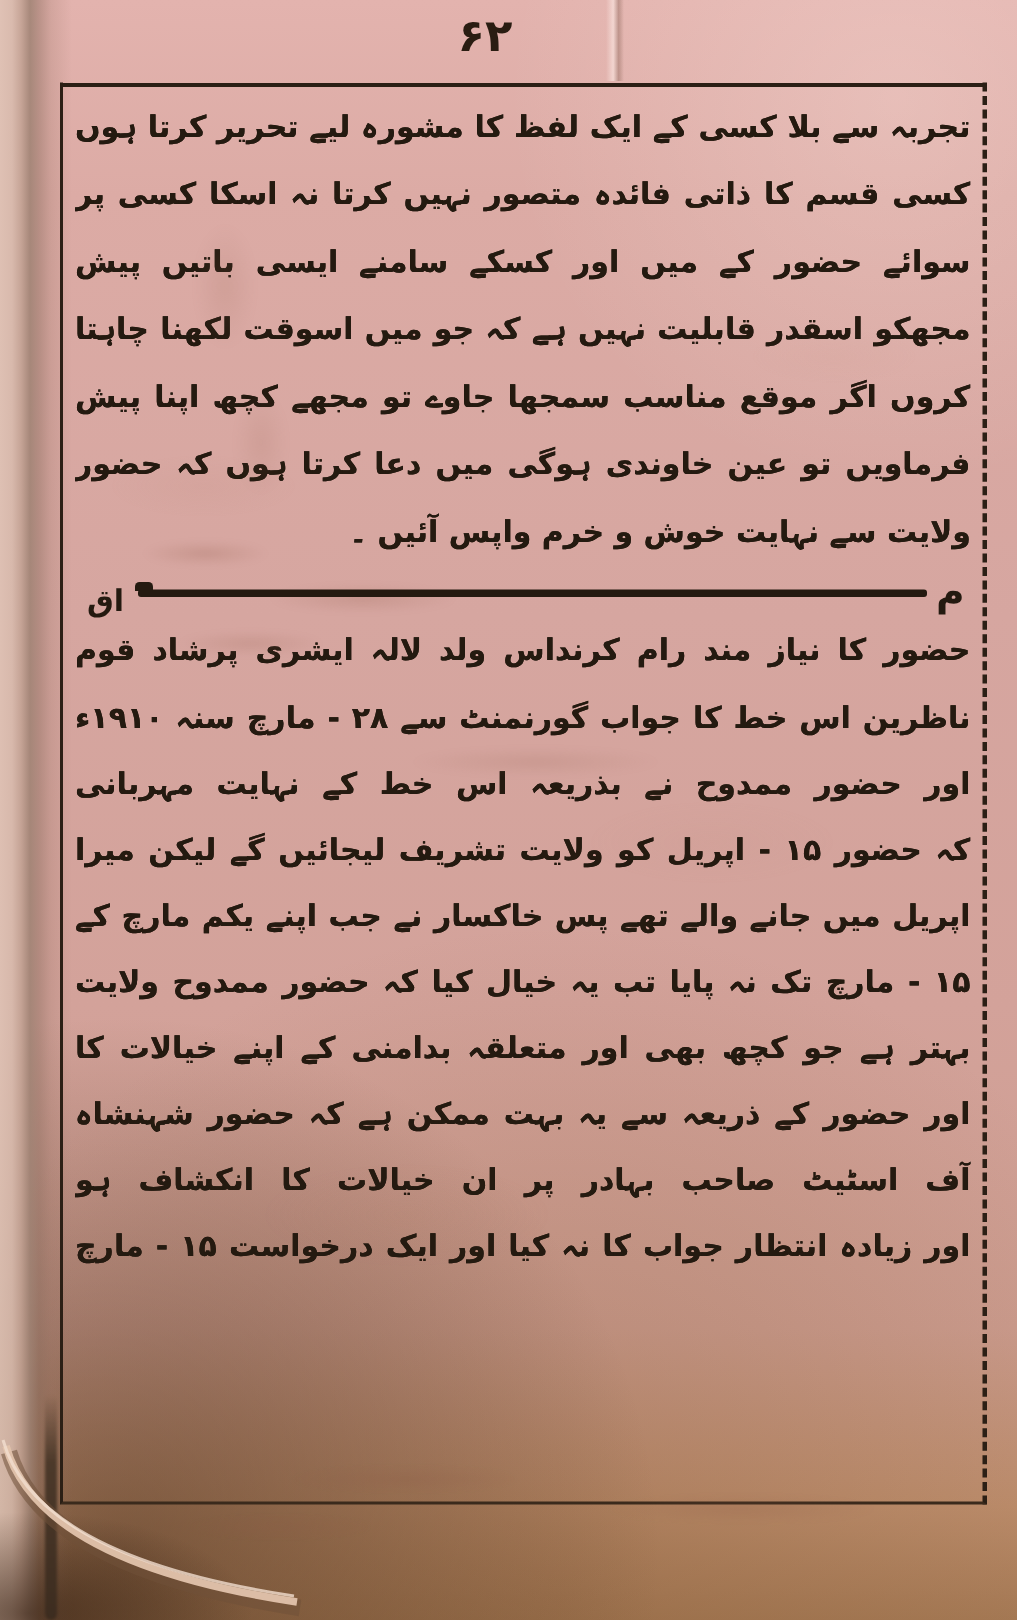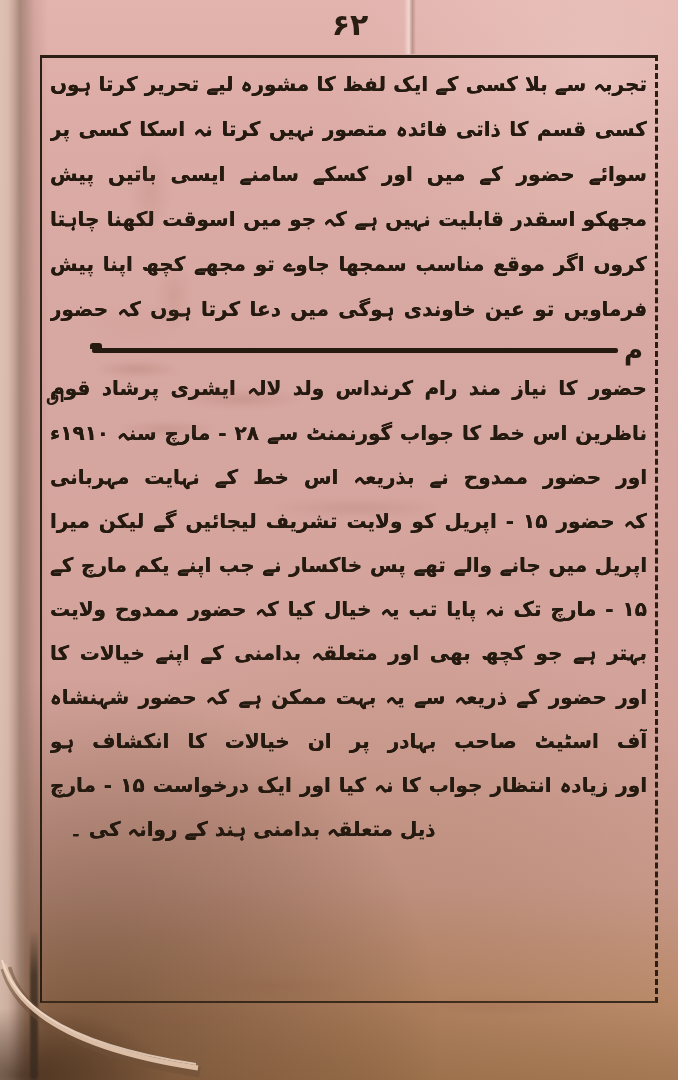--- a/index.html
+++ b/index.html
@@ -46,21 +46,21 @@
   
   .binding-curve{position:absolute;left:0;top:950px;pointer-events:none;}
   
   .crease-top{
     position:absolute;left:404px;top:0;width:12px;height:54px;pointer-events:none;
     background:linear-gradient(90deg,rgba(255,240,235,.0),rgba(255,240,235,.55) 40%,rgba(120,85,70,.35) 70%,rgba(120,85,70,0));
   }
   
   .page-number{
     position:absolute;top:2px;left:305px;width:90px;height:48px;
-    text-align:center;font-size:30px;font-weight:700;color:#2a1d12;
+    text-align:left;font-size:30px;font-weight:700;color:#2a1d12;
     line-height:46px;letter-spacing:4px;
   }
   
   .frame{
     position:absolute;left:40px;top:55px;width:618px;height:948px;
     border-top:3px solid #2b1f15;
     border-left:2px solid #2b1f15;
     border-bottom:2px solid #3a2a1c;
     border-right:3px dashed #2b1f15;
     box-sizing:border-box;
@@ -92,22 +92,22 @@
   }
   .rule{
     flex:1 1 auto;height:5px;background:#241a10;border-radius:2px;
     margin-right:6px;margin-left:42px;position:relative;
   }
   .rule::after{ 
     content:"";position:absolute;left:-2px;top:-5px;width:12px;height:6px;
     background:#241a10;border-radius:3px 3px 0 0;
   }
   .catchword{
-    position:absolute;left:4px;top:330px;
-    font-size:15px;font-weight:700;color:#241a10;direction:rtl;
+    position:absolute;left:16px;top:330px;
+    font-size:20px;font-weight:700;color:#241a10;direction:rtl;
   }
   
   .ghost{position:absolute;pointer-events:none;filter:blur(2px);opacity:.5;}
   .g1{left:20px;top:275px;width:300px;height:120px;
       background:
         radial-gradient(ellipse 60px 12px at 25% 30%, rgba(150,95,80,.5), transparent 70%),
         radial-gradient(ellipse 90px 14px at 60% 55%, rgba(150,95,80,.45), transparent 70%),
         radial-gradient(ellipse 70px 12px at 35% 80%, rgba(150,95,80,.4), transparent 70%);}
   .g2{left:60px;top:900px;width:560px;height:80px;
       background:
@@ -137,20 +137,21 @@
   <div class="ghost g3"></div>
   <div class="ghost g2"></div>
 
   <div class="sec1">
     <div class="line just">تجربہ سے بلا کسی کے ایک لفظ کا مشورہ لیے تحریر کرتا ہوں اور ان تحریرات سے میں اپنا</div>
     <div class="line just">کسی قسم کا ذاتی فائدہ متصور نہیں کرتا نہ اسکا کسی پر اظہار تک کرنا چاہتا ہوں کیونکہ</div>
     <div class="line just">سوائے حضور کے میں اور کسکے سامنے ایسی باتیں پیش کرسکتا ہوں چونکہ انگریزی میں</div>
     <div class="line just">مجھکو اسقدر قابلیت نہیں ہے کہ جو میں اسوقت لکھنا چاہتا ہوں وہ لکھکر روانہ</div>
     <div class="line just">کروں اگر موقع مناسب سمجھا جاوے تو مجھے کچھ اپنا پیش بہا وقت حضور مرحمت</div>
     <div class="line just">فرماویں تو عین خاوندی ہوگی میں دعا کرتا ہوں کہ حضور ممدوح مع لیڈی وس صاحبہ</div>
+    <div class="line align-right">ولایت سے نہایت خوش و خرم واپس آئیں ۔</div>
   </div>
 
   <div class="divider-row">
     <span class="meem">م</span>
     <div class="rule"></div>
   </div>
 
   <div class="sec2">
     <div class="line just">حضور کا نیاز مند رام کرنداس ولد لالہ ایشری پرشاد قوم کھتری ساکن بجنور</div>
   </div>
@@ -158,21 +159,20 @@
   <div class="sec3">
     <div class="line just">ناظرین اس خط کا جواب گورنمنٹ سے ۲۸ - مارچ سنہ ۱۹۱۰ء میں مجھکو وصول ہوا</div>
     <div class="line just">اور حضور ممدوح نے بذریعہ اس خط کے نہایت مہربانی فرمائی چونکہ مجھکو معلوم تھا</div>
     <div class="line just">کہ حضور ۱۵ - اپریل کو ولایت تشریف لیجائیں گے لیکن میرا یہ خیال غلط تھا بلکہ آپ اخیر</div>
     <div class="line just">اپریل میں جانے والے تھے پس خاکسار نے جب اپنے یکم مارچ کے خط کا جواب</div>
     <div class="line just">۱۵ - مارچ تک نہ پایا تب یہ خیال کیا کہ حضور ممدوح ولایت جانے والے ہیں</div>
     <div class="line just">بہتر ہے جو کچھ بھی اور متعلقہ بدامنی کے اپنے خیالات کا حضور پر اظہار ہو جائے</div>
     <div class="line just">اور حضور کے ذریعہ سے یہ بہت ممکن ہے کہ حضور شہنشاہ ملک معظم و نیز سکریٹری</div>
     <div class="line just">آف اسٹیٹ صاحب بہادر پر ان خیالات کا انکشاف ہو اسواسطے خاکسار نے</div>
     <div class="line just">اور زیادہ انتظار جواب کا نہ کیا اور ایک درخواست ۱۵ - مارچ سنہ ۱۹۱۰ء کو مفصلہ</div>
-    <div class="line align-left">ذیل متعلقہ بدامنی ہند کے روانہ کی ۔</div>
   </div>
 
   <div class="catchword">اق</div>
 </section>
 
 <div class="bottom-left-shade"></div>
 <div class="left-edge-dark"></div>
 <svg class="binding-curve" width="220" height="130" viewBox="0 0 220 130">
   <path d="M6,18 Q28,95 200,122" fill="none" stroke="#6f5138" stroke-width="11" opacity="0.55"></path>
   <path d="M4,14 Q26,92 198,118" fill="none" stroke="#e2c3ac" stroke-width="5" opacity="0.95"></path>

